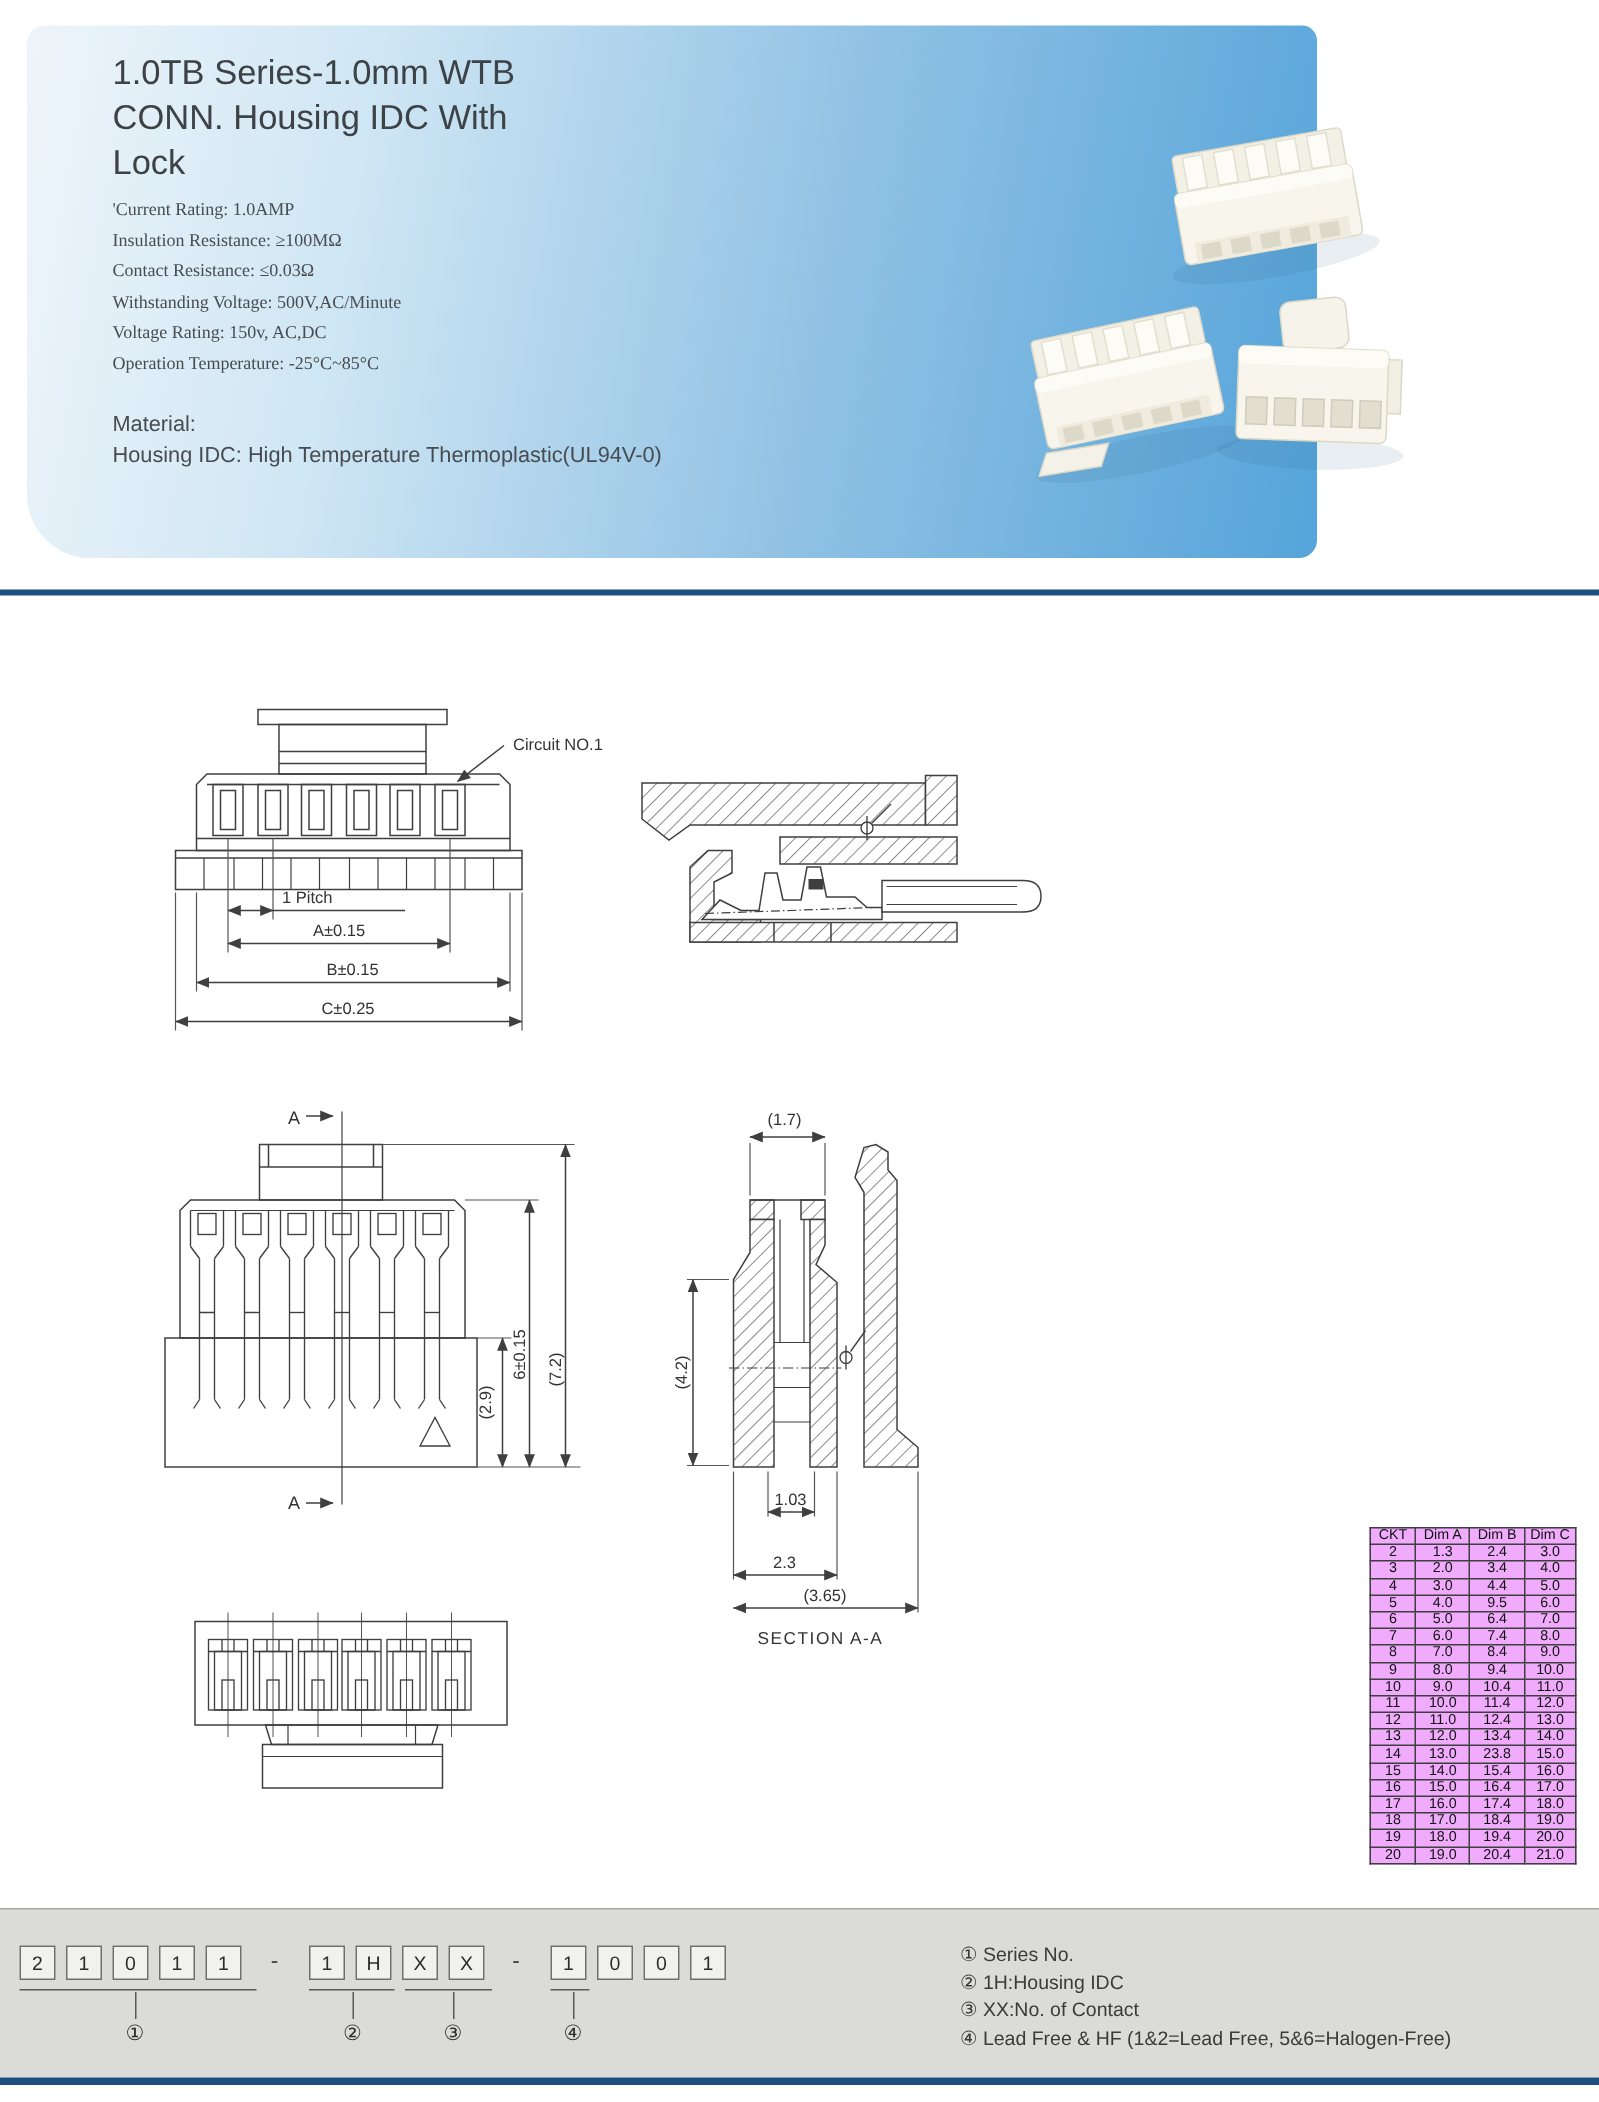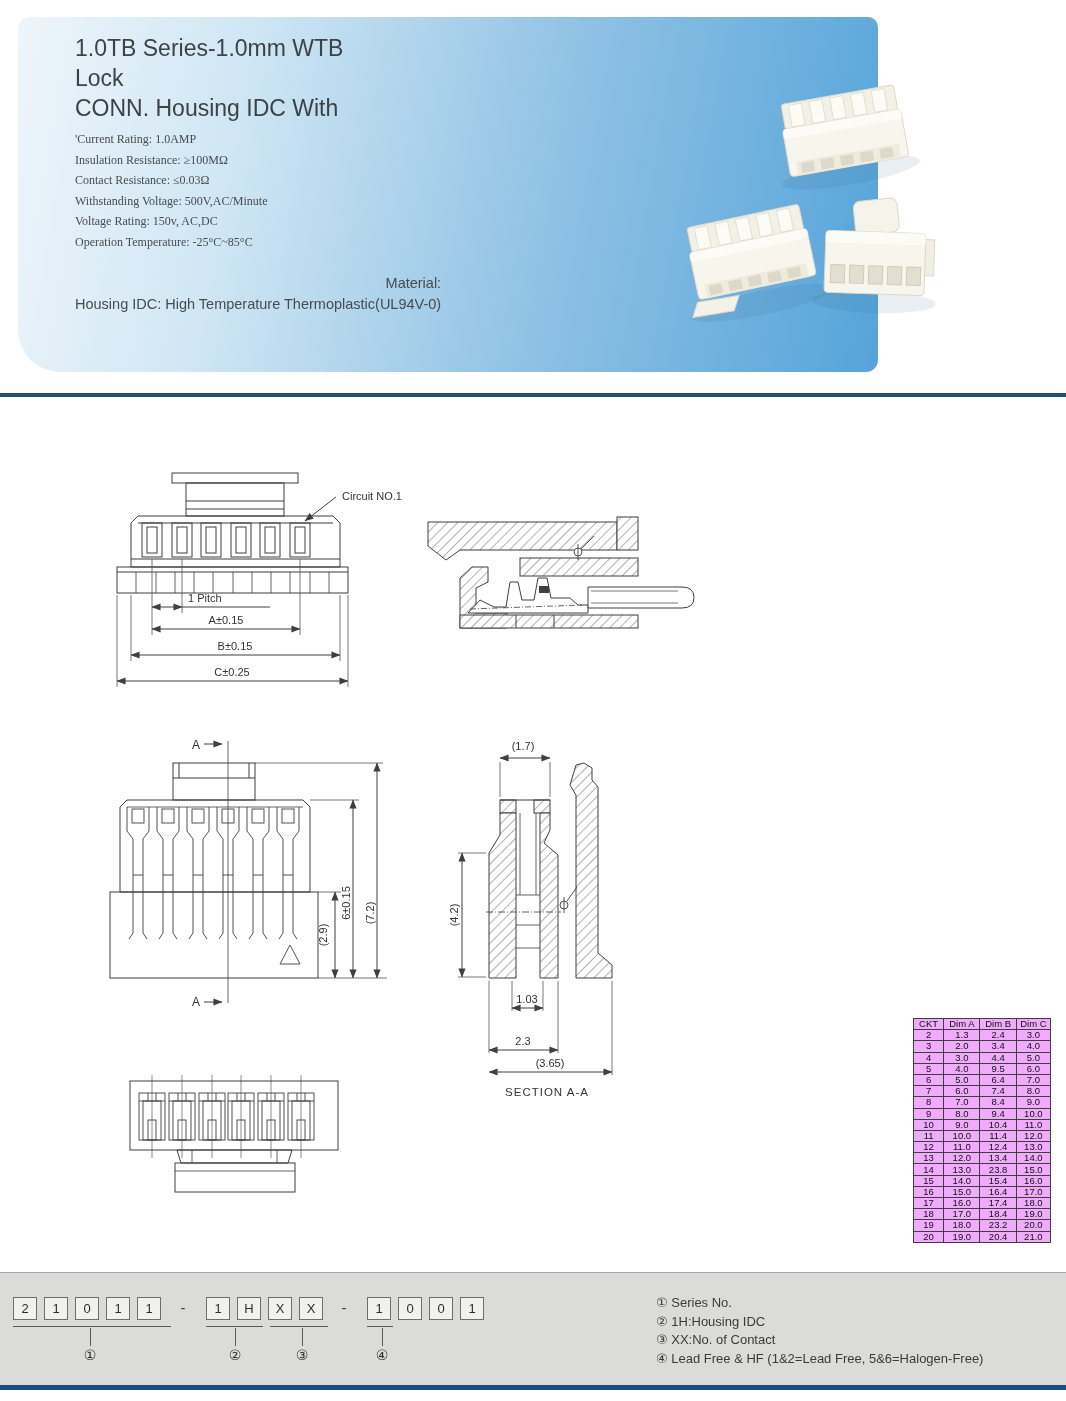--- a/index.html
+++ b/index.html
@@ -4,21 +4,21 @@
 <style>
   html,body{margin:0;padding:0;background:#ffffff;}
   .page{position:relative;width:1066px;height:1401px;background:#ffffff;overflow:hidden;
         font-family:"Liberation Sans","DejaVu Sans",sans-serif;}
   
   .hero{position:absolute;left:18px;top:17px;width:860px;height:355px;
         border-radius:12px 10px 12px 42px;
         background:linear-gradient(100deg,#eef5fa 0%,#cfe6f4 26%,#8fc1e4 62%,#55a4da 100%);}
   .hero-title{position:absolute;left:57px;top:16px;font-size:23px;line-height:30px;color:#3d4246;}
   .hero-specs{position:absolute;left:57px;top:112px;font-size:12px;line-height:20.6px;color:#474c50;font-family:Liberation Serif, serif;}
-  .hero-material{position:absolute;left:57px;top:256px;font-size:14.5px;line-height:20.6px;color:#474c50;text-align:right;}
+  .hero-material{position:absolute;left:57px;top:256px;font-size:14.5px;line-height:20.6px;color:#474c50;}
   .photos{position:absolute;left:660px;top:60px;}
   
   .rule-mid{position:absolute;left:0;top:393px;width:1066px;height:4px;background:#1d4f80;}
   .rule-bottom{position:absolute;left:0;top:1385px;width:1066px;height:5px;background:#1d4f80;}
   .pn-strip{position:absolute;left:0;top:1272px;width:1066px;height:113px;background:#dbdbd9;border-top:1px solid #a6a6a4;box-sizing:border-box;}
   
   .dwg{position:absolute;}
   svg text{font-family:"Liberation Sans","DejaVu Sans",sans-serif;}
   
   .dim-table{position:absolute;left:913px;top:1018px;border-collapse:collapse;table-layout:fixed;width:138px;
@@ -26,32 +26,32 @@
   .dim-table th,.dim-table td{border:1px solid #3f3f3f;padding:0 1px;height:10.2px;line-height:10px;
              text-align:center;font-weight:normal;white-space:nowrap;}
   
   .pn{position:absolute;left:13px;top:1297px;width:500px;height:75px;}
   .pn-box{position:absolute;top:0;width:22px;height:21px;box-sizing:content-box;background:#f1f1ef;
           border:1px solid #6e6e6c;font-size:13px;line-height:21px;text-align:center;color:#2d2d2d;}
   .pn-dash{position:absolute;top:0;width:20px;font-size:15px;line-height:22px;text-align:center;color:#3a3a3a;}
   .pn-ul{position:absolute;top:29px;height:1px;background:#5a5a5a;}
   .pn-ld{position:absolute;top:31px;width:1px;height:18px;background:#5a5a5a;}
   .pn-co{position:absolute;top:50px;width:18px;text-align:center;font-size:14px;color:#303030;}
-  .legend{position:absolute;left:640px;top:1294px;font-size:13px;line-height:18.5px;color:#3b3b3b;margin-left:16px;}
+  .legend{position:absolute;left:640px;top:1294px;font-size:13px;line-height:18.5px;color:#3b3b3b;}
 </style>
 </head>
 <body>
 
 <div class="page">
 
   <div class="hero">
     <div class="hero-title">
       <div>1.0TB Series-1.0mm WTB</div>
+      <div>CONN. Housing IDC With</div>
       <div>Lock</div>
-      <div>CONN. Housing IDC With</div>
     </div>
     <div class="hero-specs">
       <div>'Current Rating: 1.0AMP</div>
       <div>Insulation Resistance: ≥100MΩ</div>
       <div>Contact Resistance: ≤0.03Ω</div>
       <div>Withstanding Voltage: 500V,AC/Minute</div>
       <div>Voltage Rating: 150v, AC,DC</div>
       <div>Operation Temperature: -25°C~85°C</div>
     </div>
     <div class="hero-material">
@@ -556,21 +556,21 @@
         </tr>
         <tr>
           <td>18</td>
           <td>17.0</td>
           <td>18.4</td>
           <td>19.0</td>
         </tr>
         <tr>
           <td>19</td>
           <td>18.0</td>
-          <td>23.2</td>
+          <td>19.4</td>
           <td>20.0</td>
         </tr>
         <tr>
           <td>20</td>
           <td>19.0</td>
           <td>20.4</td>
           <td>21.0</td>
         </tr>
       </tbody>
   </table>

